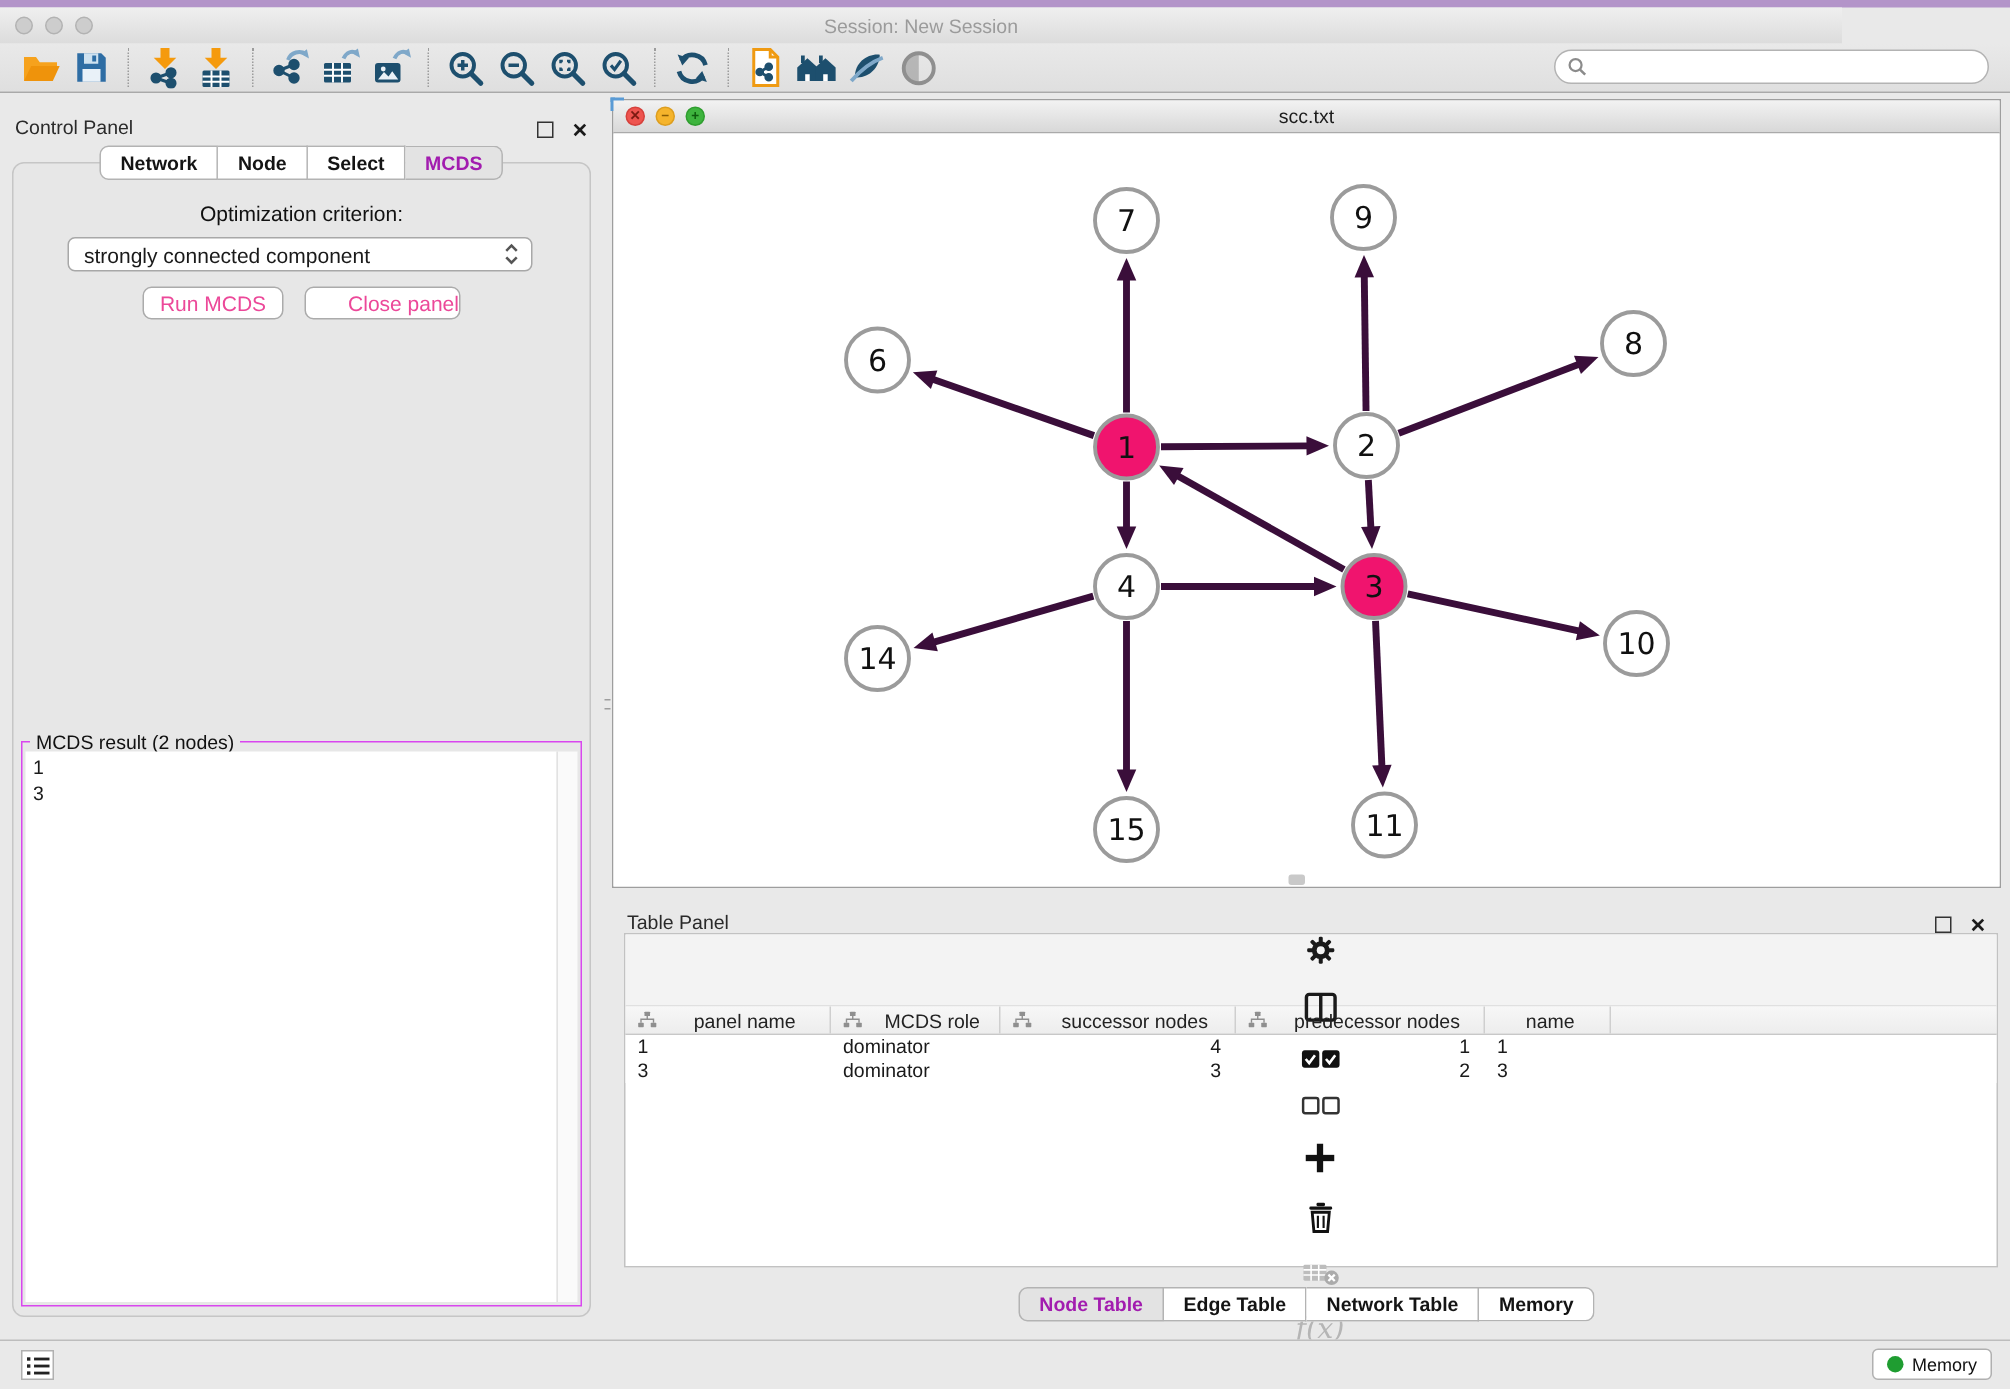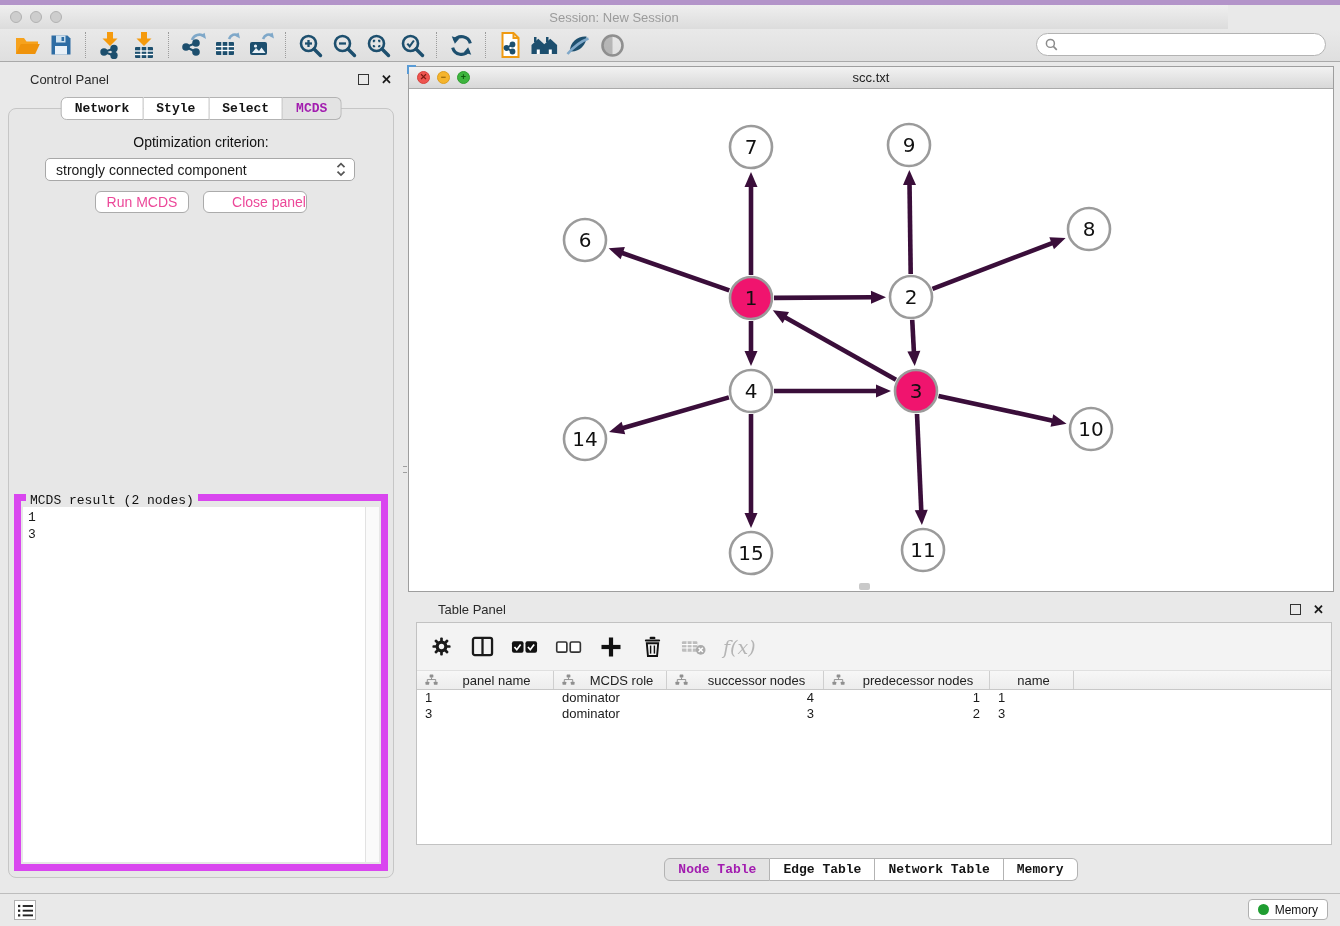--- a/index.html
+++ b/index.html
@@ -26,28 +26,28 @@
   }
   .tbico { height:30px; min-width:34px; display:flex; align-items:center; justify-content:center; cursor:default; }
   .vsep { width:1px; height:26px; border-left:1px dotted #9c9c9c; margin:0 7px; }
   .searchbox {
     position:absolute; right:14px; top:33px; width:290px; height:23px;
     background:#fff; border:1px solid #b3b3b3; border-radius:12px;
     display:flex; align-items:center; padding:0 8px; gap:5px;
   }
   .searchbox input { border:none; outline:none; flex:1; font-size:13px; background:transparent; font-family:"Liberation Sans",sans-serif; }
   
-  .panel-head { display:flex; align-items:center; height:26px; padding:0 10px;margin-left:20px; }
+  .panel-head { display:flex; align-items:flex-end; height:26px; padding:0 10px; }
   .panel-head .ptitle { font-size:13px; color:#2a2a2a; }
   .panel-head .spacer { flex:1; }
   .float-ico { width:11px; height:11px; border:1.6px solid #333; display:inline-block; margin-right:12px; }
   .close-ico { font-size:13px; font-weight:bold; color:#1a1a1a; line-height:11px; }
   
   #control-panel { position:absolute; left:0; top:66px; width:402px; height:824px; }
-  .segctl { display:inline-flex;font-family:Liberation Mono, monospace; }
+  .segctl { display:inline-flex; }
   .seg {
     padding:3px 13px; background:#fff; border:1px solid #b3b3b3; border-left:none;
     font-size:13px; font-weight:bold; color:#141414; white-space:nowrap; cursor:default;
   }
   .seg:first-child { border-left:1px solid #b3b3b3; border-radius:6px 0 0 6px; }
   .seg:last-child { border-radius:0 6px 6px 0; }
   .seg.selected { background:#e3e3e3; color:#a21caf; }
   #cp-tabs { position:absolute; top:31px; left:50%; transform:translateX(-50%); z-index:3; }
   #cp-content {
     position:absolute; left:8px; top:42px; width:386px; height:770px;
@@ -62,22 +62,21 @@
   #criterion .cval { flex:1; }
   .btn {
     position:absolute; height:22px; background:#fff; border:1px solid #ababab; border-radius:6px;
     font-size:14px; color:#ec4899; display:flex; align-items:center; justify-content:center;
     font-family:"Liberation Sans",sans-serif; cursor:default;
   }
   #run-btn { left:95px; top:125px; width:94px; }
   #closep-btn { left:203px; top:125px; width:104px;padding-left:28px; }
   #mcds-fieldset {
     position:absolute; left:14px; top:428px; width:374px; height:377px;
-    border:7px solid #d946ef;
-    font-family:Liberation Mono, monospace;
+    border:1px solid #d946ef;
   }
   #mcds-legend {
     position:absolute; top:-8px; left:5px; background:#e7e7e7; padding:0 4px; font-size:13px; color:#111;
   }
   #mcds-text {
     position:absolute; left:2px; top:6px; right:16px; bottom:2px;
     background:#fff; font-size:13px; line-height:17px; padding:2px 5px; white-space:pre; overflow:hidden;
   }
   #mcds-scroll {
     position:absolute; top:6px; right:2px; width:14px; bottom:2px;
@@ -107,21 +106,21 @@
   #net-canvas { position:absolute; left:0; top:22px; width:924px; height:502px; background:#fff; }
   #net-grip { position:absolute; left:450px; top:494px; width:11px; height:7px; background:#c9c9c9; border-radius:2px; }
   
   #table-panel { position:absolute; left:408px; top:596px; width:926px; height:294px; }
   #tp-block {
     position:absolute; left:8px; top:26px; width:916px; height:223px;
     background:#fff; border:1px solid #c2c2c2;
   }
   #tp-toolbar {
     height:48px; background:#f3f3f3; border-bottom:1px solid #e0e0e0;
-    display:flex; align-items:center; padding-left:12px; gap:17px;
+    display:flex; align-items:center; padding-left:12px; gap:17px;flex-direction:column;
   }
   .tpico { display:flex; align-items:center; justify-content:center; min-width:24px; height:30px; cursor:default; }
   .fx { font-family:"DejaVu Serif", serif; font-style:italic; font-size:19px; color:#b5b5b5; }
   #tp-header { display:flex; height:19px; background:linear-gradient(#f7f7f7,#ededed); border-bottom:1px solid #c8c8c8; }
   .th {
     display:flex; align-items:center; border-right:1px solid #cfcfcf; font-size:13px; color:#222;
     padding:0 4px 0 8px; gap:6px;
   }
   .th .thlabel { flex:1; text-align:center; }
   .tr { display:flex; height:16px; background:#fff; font-size:13px; }
@@ -319,21 +318,21 @@
 
 <div id="control-panel">
   <div class="panel-head">
     <span class="ptitle">Control Panel</span>
     <span class="spacer"></span>
     <span class="float-ico"></span>
     <span class="close-ico">✕</span>
   </div>
   <div id="cp-tabs" class="segctl">
       <span class="seg">Network</span>
-      <span class="seg">Style</span>
+      <span class="seg">Node</span>
       <span class="seg">Select</span>
       <span class="seg selected">MCDS</span>
     </div>
   <div id="cp-content"></div>
   <div id="criterion">
     <span class="cval">strongly connected component</span>
     <svg width="10" height="17" viewBox="0 0 10 17">
         <path d="M1.5 6.2 L5 2.7 8.5 6.2" stroke="#555" stroke-width="1.7" fill="none"></path>
         <path d="M1.5 10.6 L5 14.1 8.5 10.6" stroke="#555" stroke-width="1.7" fill="none"></path>
       </svg>

